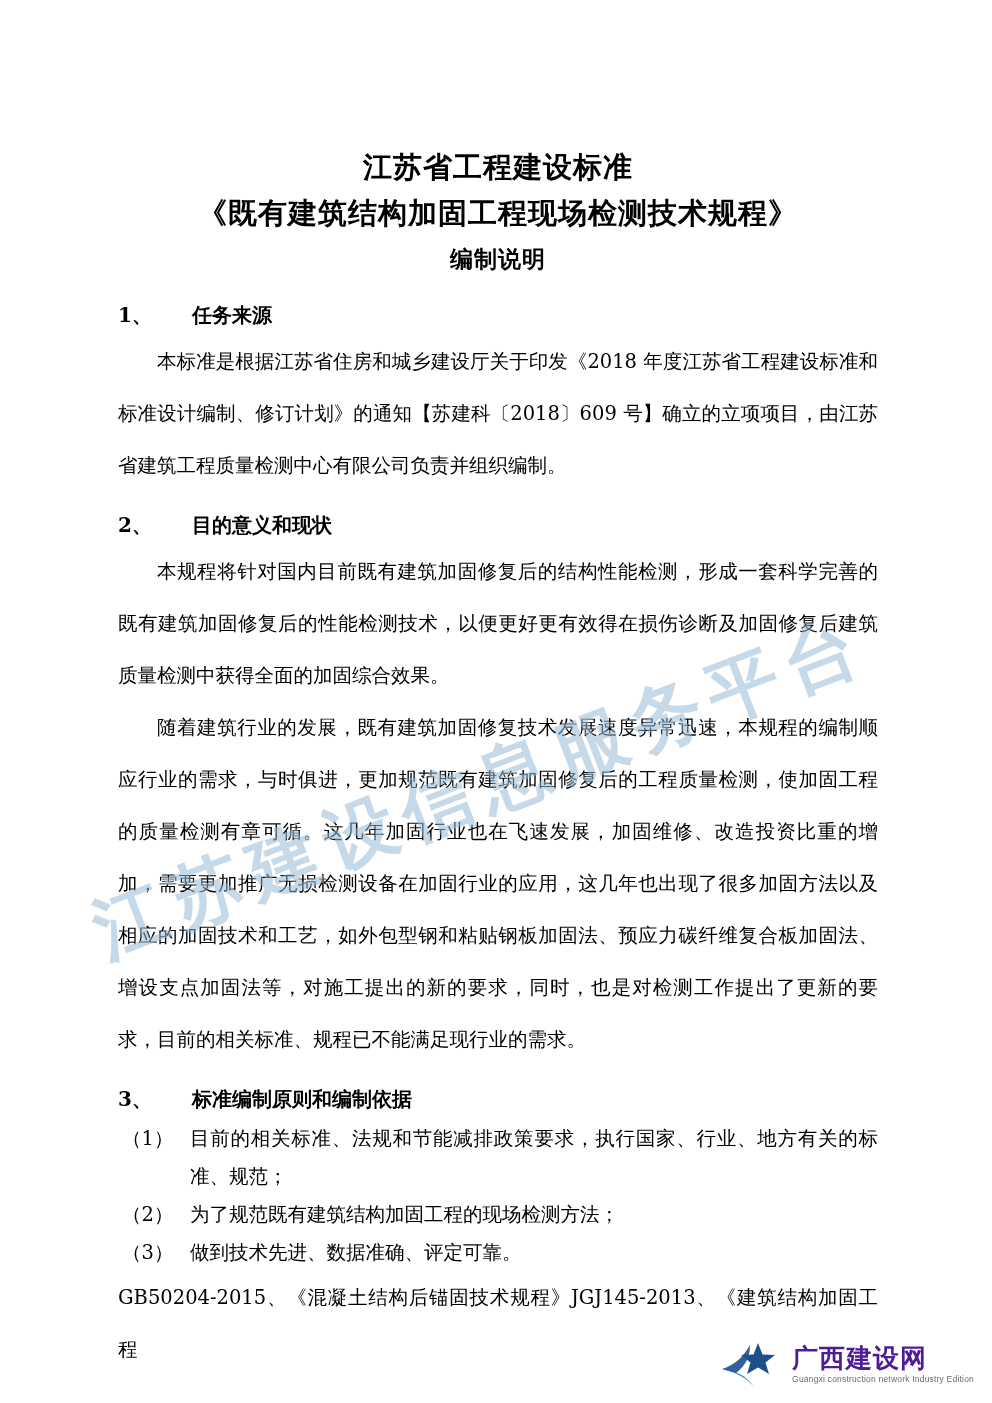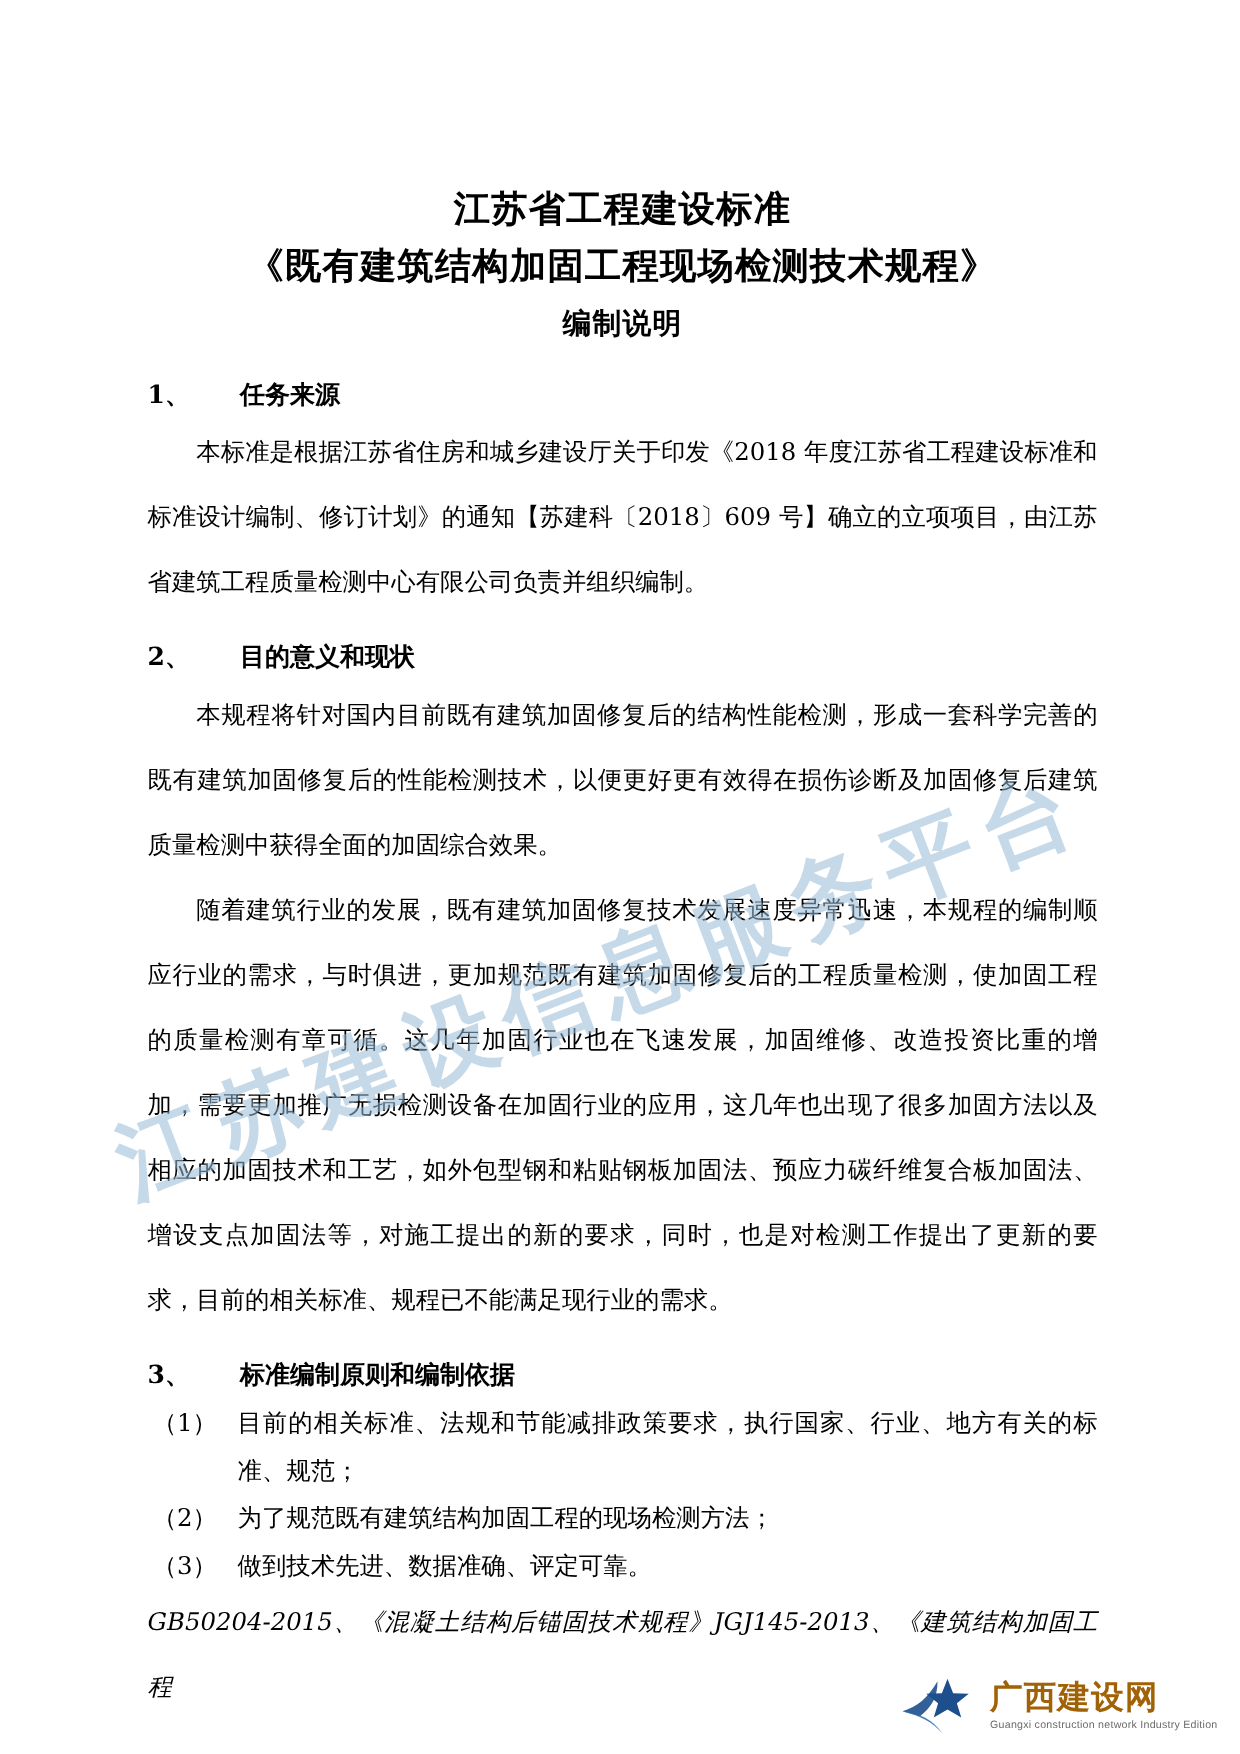--- a/index.html
+++ b/index.html
@@ -29,21 +29,21 @@
   }
   .doc-title {
     text-align: center;
     font-family: "DejaVu Serif", "Liberation Serif", serif;
     font-weight: bold;
     font-size: 29px;
     line-height: 46px;
     letter-spacing: 1px;
   }
   .doc-title .line1 { font-size: 29px; }
-  .doc-title .line2 { font-size: 29px; font-family: Liberation Serif, serif; }
+  .doc-title .line2 { font-size: 29px; }
   .doc-title .line3 { font-size: 23px; }
 
   .section-heading {
     font-family: "DejaVu Serif", "Liberation Serif", serif;
     font-weight: bold;
     font-size: 20px;
     line-height: 38px;
     margin-top: 14px;
     margin-bottom: 2px;
     display: flex;
@@ -60,21 +60,20 @@
     font-family: "DejaVu Serif", "Liberation Serif", serif;
     font-size: 19.5px;
     line-height: 52px;
     margin: 0;
     text-align: justify;
     text-justify: inter-ideograph;
     text-indent: 2em;
   }
   p.body-par.noindent {
     text-indent: 0;
-    font-style: italic;
   }
 
   .list-item {
     font-family: "DejaVu Serif", "Liberation Serif", serif;
     font-size: 19.5px;
     line-height: 38px;
     display: flex;
     align-items: flex-start;
   }
   .list-item .marker {
@@ -131,21 +130,21 @@
   .logo-text {
     display: flex;
     flex-direction: column;
     justify-content: center;
     line-height: 1.1;
   }
   .logo-cn {
     font-family: "DejaVu Serif", "Liberation Serif", serif;
     font-size: 26px;
     font-weight: bold;
-    color: #a16207;
+    color: #4c1d95;
     letter-spacing: 1px;
   }
   .logo-en {
     font-family: "Liberation Sans", sans-serif;
     font-size: 8.5px;
     color: #6b6b6b;
     margin-top: 3px;
     letter-spacing: 0.2px;
   }
 </style>

